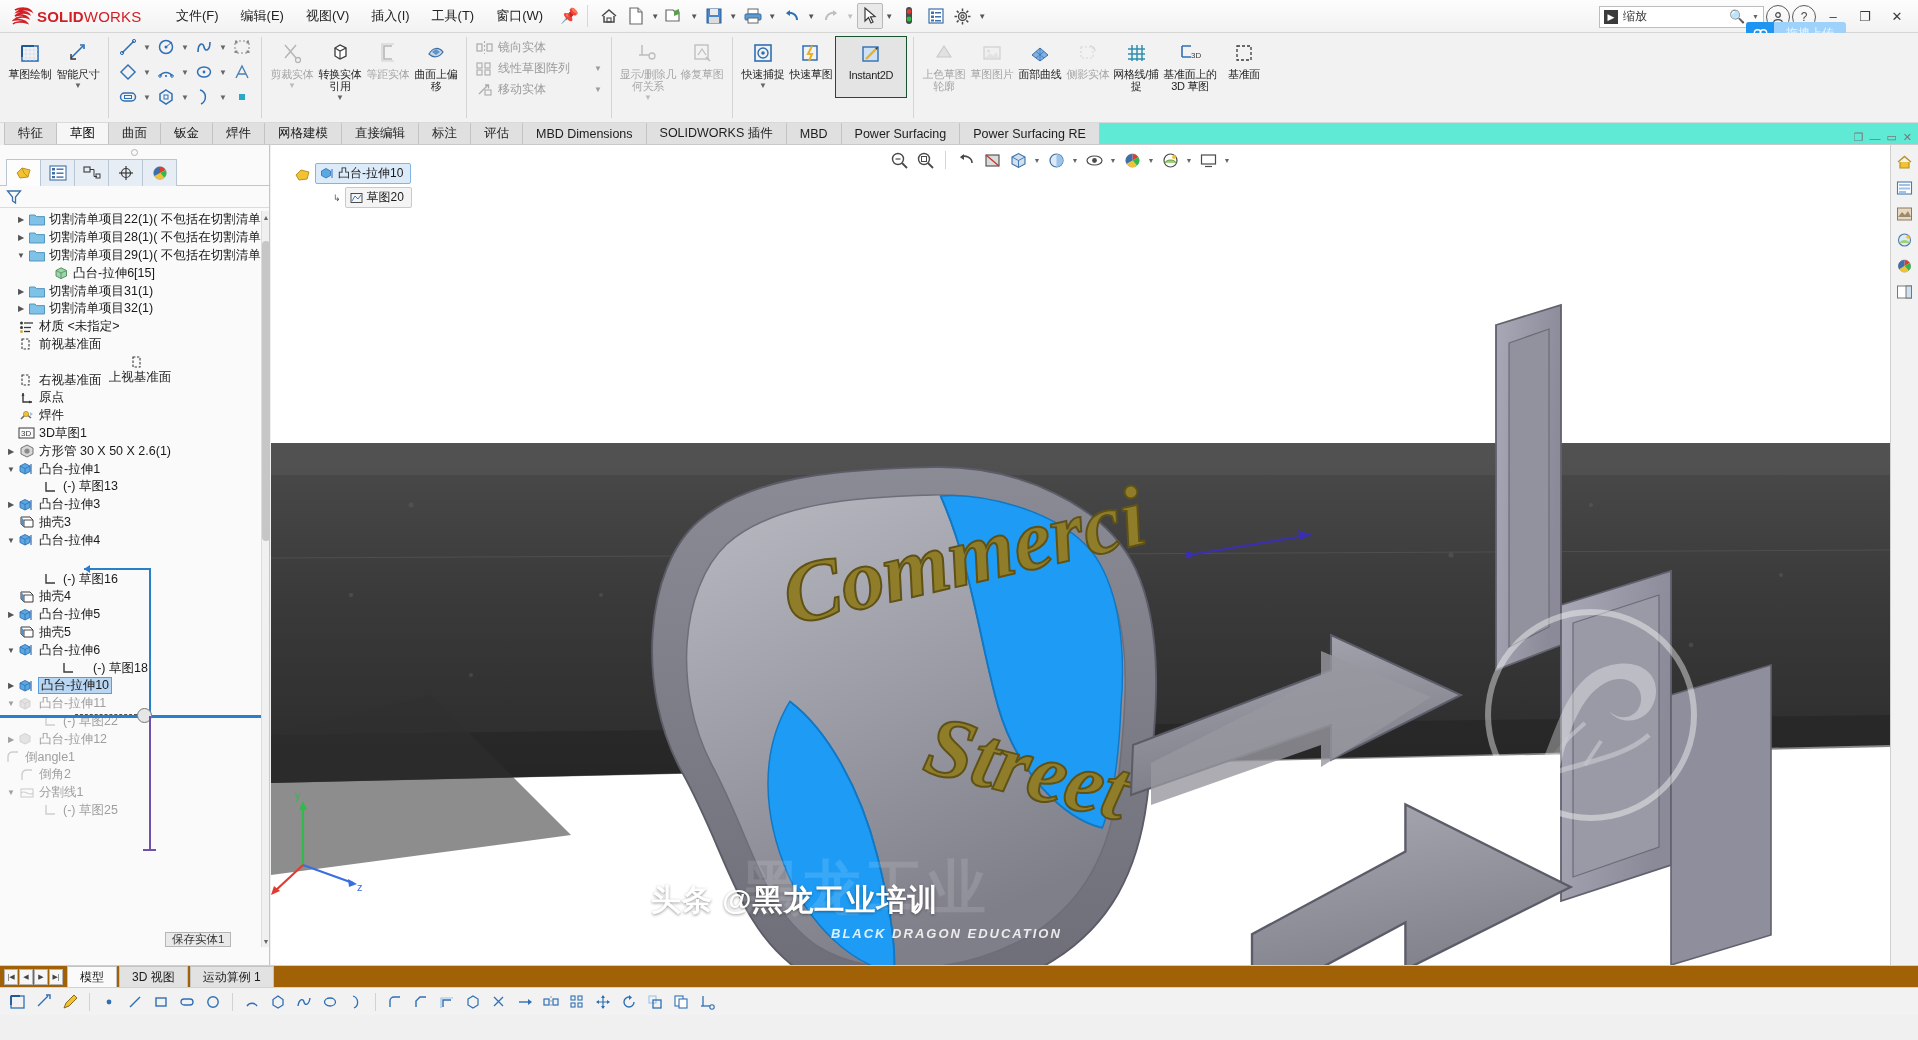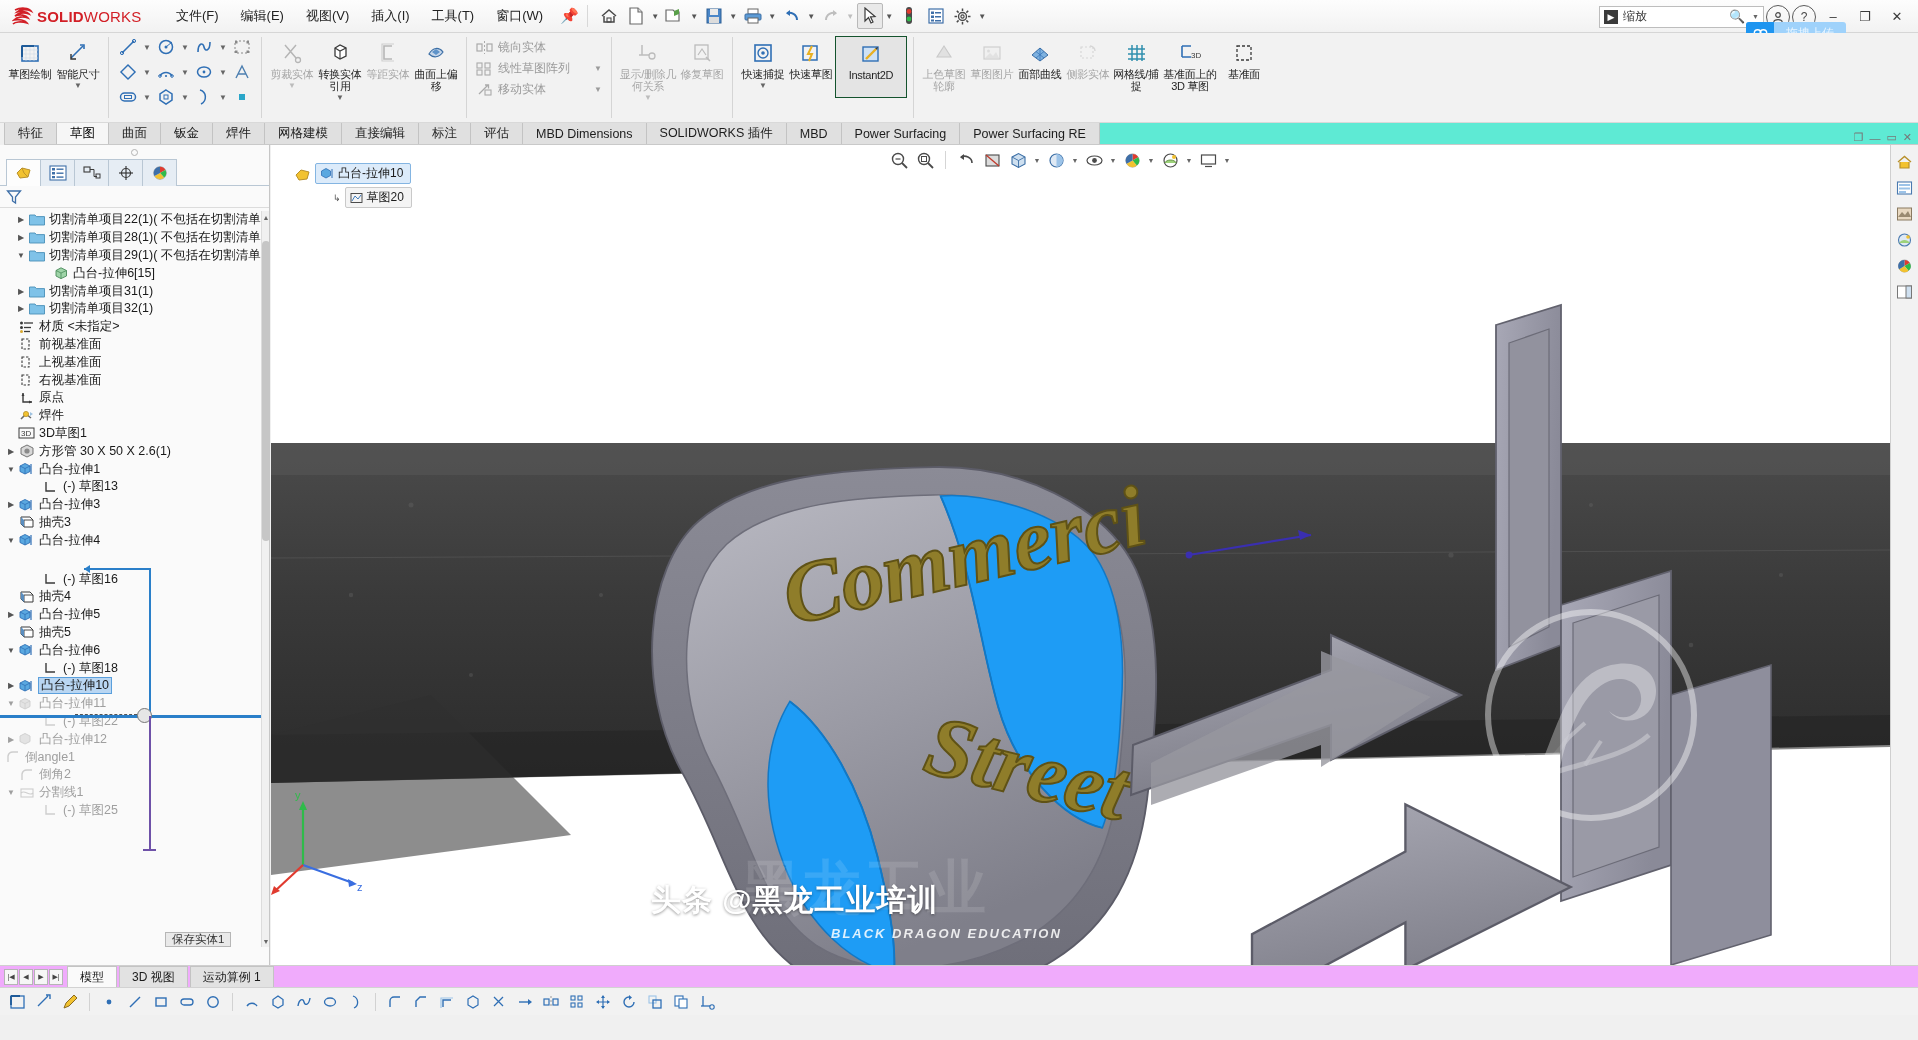--- a/index.html
+++ b/index.html
@@ -179,21 +179,21 @@
   .rightbar{
     position:absolute; right:0; top:145px; width:28px; height:820px;
     background:#f2f2f2; border-left:1px solid #cfcfcf;
     display:flex; flex-direction:column; align-items:center; padding-top:6px; gap:4px;
   }
   .rb{ width:22px;height:22px;display:flex;align-items:center;justify-content:center;}
 
   
   .bottomtabs{
     position:absolute; left:0; top:965px; width:1918px; height:22px;
-    background:#f0abfc; border-top:1px solid #cfcfcf; display:flex; align-items:center;
+    background:#a16207; border-top:1px solid #cfcfcf; display:flex; align-items:center;
   }
   .navbtns{ display:flex; align-items:center; padding:0 4px; gap:1px;}
   .navb{ width:14px;height:16px; border:1px solid #b5b5b5; background:#f6f6f6; display:flex;align-items:center;justify-content:center;font-size:7px;color:#444;}
   .btab{ height:21px; padding:0 12px; display:flex;align-items:center; font-size:12px; border:1px solid #c3c3c3; border-bottom:none; background:#e2e2e2; margin-right:2px;}
   .btab.active{ background:#fafafa;}
 
   .cmdbar{
     position:absolute; left:0; top:987px; width:1918px; height:28px;
     background:#f2f2f2; border-top:1px solid #d2d2d2; display:flex; align-items:center; gap:2px; padding-left:6px;
   }
@@ -854,21 +854,21 @@
         <span class="lab">材质 &lt;未指定&gt;</span>
       </div>
       <div class="trow" style="padding-left:18px;">
         <span class="tico">
             <svg width="16" height="14" viewBox="0 0 16 14">
               <path d="M3 2 h7 v10 h-7z" fill="none" stroke="#3a3a3a" stroke-width="1.1" stroke-dasharray="2.4 1.6"></path>
             </svg>
           </span>
         <span class="lab">前视基准面</span>
       </div>
-      <div class="trow" style="padding-left:18px;">
+      <div class="trow" style="padding-left:18px;flex-direction:column;">
         <span class="tico">
             <svg width="16" height="14" viewBox="0 0 16 14">
               <path d="M3 2 h7 v10 h-7z" fill="none" stroke="#3a3a3a" stroke-width="1.1" stroke-dasharray="2.4 1.6"></path>
             </svg>
           </span>
         <span class="lab">上视基准面</span>
       </div>
       <div class="trow" style="padding-left:18px;">
         <span class="tico">
             <svg width="16" height="14" viewBox="0 0 16 14">
@@ -1010,21 +1010,21 @@
         <span class="exp">▼</span>
         <span class="tico">
             <svg width="17" height="14" viewBox="0 0 17 14">
               <path d="M2 4 L7 1.5 L12 4 L12 9.5 L7 12 L2 9.5 Z" fill="#5aa8e0" stroke="#2f6fb5" stroke-width=".9"></path>
               <path d="M2 4 L7 6.5 L12 4 M7 6.5 L7 12" fill="none" stroke="#2f6fb5" stroke-width=".8"></path>
               <path d="M13 2 v10" stroke="#2f6fb5" stroke-width="1.2"></path>
             </svg>
           </span>
         <span class="lab">凸台-拉伸6</span>
       </div>
-      <div class="trow" style="padding-left:42px;">
+      <div class="trow" style="padding-left:60px;gap:12px;">
         <span class="tico">
             <svg width="16" height="14" viewBox="0 0 16 14">
               <path d="M3 2 v9 h9" fill="none" stroke="#3a3a3a" stroke-width="1.4"></path>
             </svg>
           </span>
         <span class="lab">(-) 草图18</span>
       </div>
       <div class="trow sel" style="padding-left:4px;">
         <span class="exp">▶</span>
         <span class="tico">

